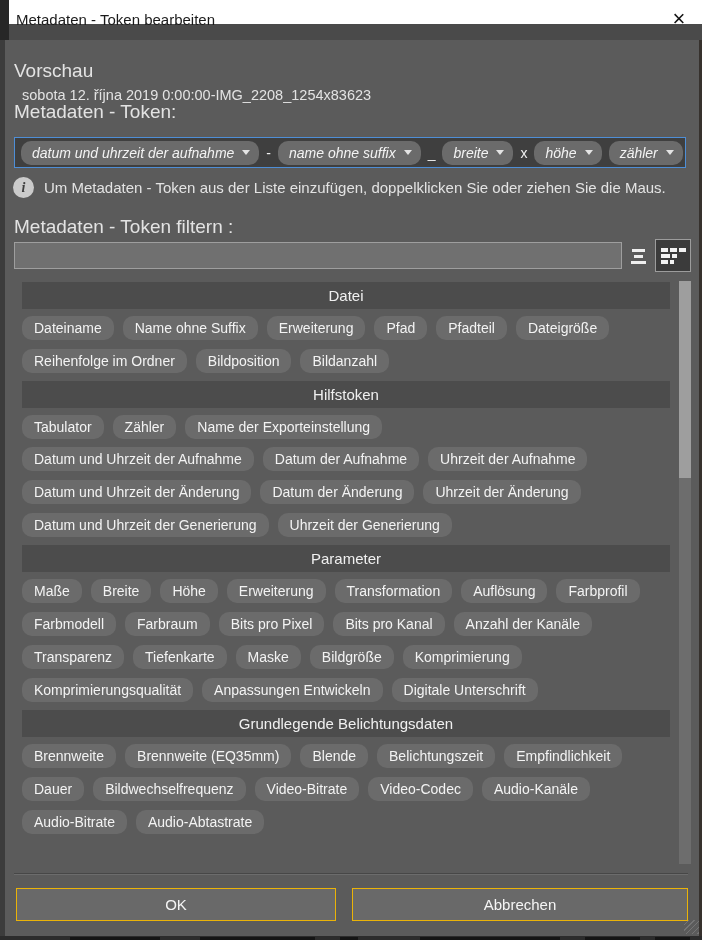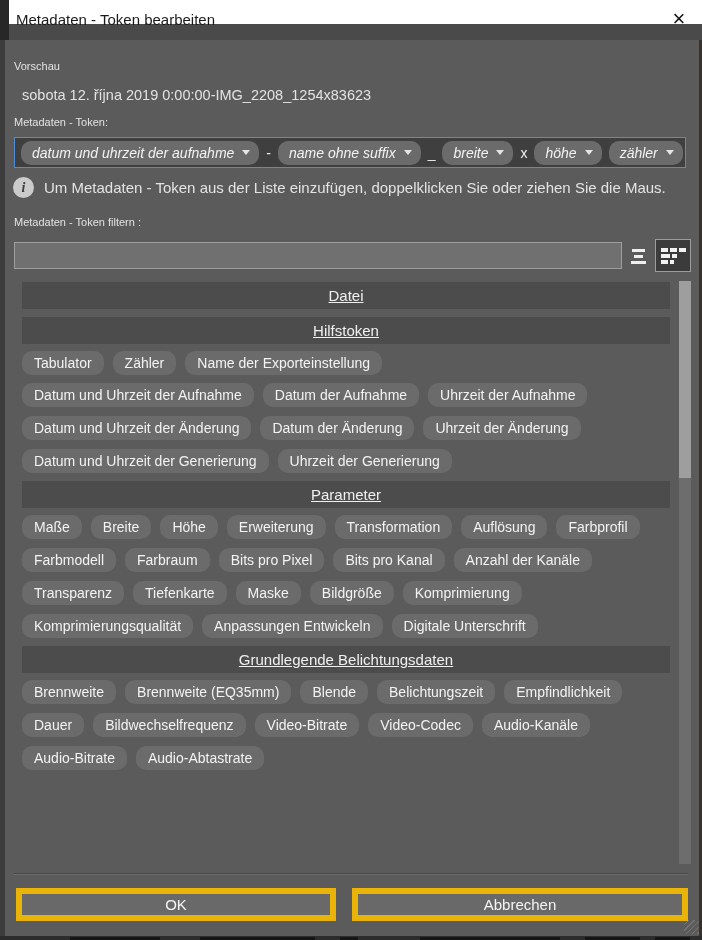--- a/index.html
+++ b/index.html
@@ -6,24 +6,24 @@
   .stage{position:relative;width:702px;height:940px;background:#4a4a4a;overflow:hidden;}
 
   
   .titlebar{position:absolute;left:2px;top:0;width:702px;height:24px;background:#ffffff;}
   .titlebar .title{position:absolute;left:14px;top:0;line-height:40px;font-size:15px;color:#1b1b1b;}
   .close{position:absolute;right:8px;top:0;width:34px;height:40px;text-align:center;line-height:38px;font-size:22px;color:#111;font-weight:300;cursor:default;}
 
   
   .dlg-body{position:absolute;left:0;top:40px;width:702px;height:896px;background:#5b5b5b;}
 
-  .lbl{position:absolute;font-size:11px;color:#e3e3e3;}
+  .lbl{position:absolute;font-size:19px;color:#e3e3e3;}
   .preview-label{left:14px;top:20px;}
   .preview-value{left:22px;top:47px;font-size:14.5px;}
-  .token-label{left:14px;top:76px;}
+  .token-label{left:14px;top:61px;}
 
   
   .token-field{position:absolute;left:14px;top:97px;width:672px;height:31px;box-sizing:border-box;
     background:#3f3f3f;border:1px solid #4e8ed6;display:flex;align-items:center;gap:7px;padding:0 6px;overflow:hidden;}
   .tok{display:inline-flex;align-items:center;gap:8px;height:24px;background:#6b6b6b;border-radius:10px;
     padding:0 9px 0 11px;color:#f3f3f3;font-style:italic;font-size:14px;white-space:nowrap;}
   .tok-arrow{width:0;height:0;border-left:4px solid transparent;border-right:4px solid transparent;border-top:5px solid #e4e4e4;}
   .sep{color:#f0f0f0;font-size:14px;}
 
   
@@ -42,32 +42,32 @@
   .view-list-btn .l1{width:13px;} .view-list-btn .l2{width:9px;} .view-list-btn .l3{width:15px;}
   .view-grid-btn{position:absolute;left:655px;top:199px;width:36px;height:33px;box-sizing:border-box;
     background:#3b3b3b;border:1px solid #9c9c9c;display:flex;align-items:center;justify-content:center;}
   .grid-icon{display:flex;flex-direction:column;gap:2px;}
   .grid-icon .row{display:flex;gap:2px;}
   .grid-icon i{display:block;height:4px;background:#f2f2f2;}
   .d7{width:7px;} .d9{width:9px;} .d5{width:5px;} .d4{width:4px;}
 
   
   .token-list{position:absolute;left:14px;top:240px;width:664px;height:584px;overflow:hidden;}
-  .cat-header{margin:8px 8px 7px 8px;height:27px;line-height:27px;background:#4c4c4c;color:#f0f0f0;text-align:center;font-size:15px;text-decoration:underline;}
+  .cat-header{margin:8px 8px 7px 8px;height:27px;line-height:27px;background:#4c4c4c;color:#f0f0f0;text-align:center;font-size:15px;}
   .token-list .cat-header:first-child{margin-top:2px;}
   .pill-wrap{display:flex;flex-wrap:wrap;gap:9px;margin:0 0 8px 8px;}
   .pill{height:24px;line-height:24px;background:#6b6b6b;border-radius:10px;padding:0 12px;font-size:14px;color:#f3f3f3;white-space:nowrap;}
 
   
   .scrollbar{position:absolute;left:679px;top:241px;width:12px;height:583px;background:#6d6d6d;}
   .scroll-thumb{position:absolute;left:0;top:0;width:12px;height:197px;background:#9e9e9e;}
 
   
   .divider{position:absolute;left:14px;top:833px;width:674px;height:0;border-top:1px solid #474747;border-bottom:1px solid #6c6c6c;}
-  .btn{position:absolute;top:848px;height:33px;background:#696969;border:6px solid #eab308;color:#f5f5f5;font-size:15px;font-family:"Liberation Sans",sans-serif;}
+  .btn{position:absolute;top:848px;height:33px;background:#696969;border:1px solid #eab308;color:#f5f5f5;font-size:15px;font-family:"Liberation Sans",sans-serif;}
   .btn.ok{left:16px;width:320px;}
   .btn.cancel{left:352px;width:336px;}
   .resize-grip{position:absolute;left:684px;top:880px;width:16px;height:14px;
     background:repeating-linear-gradient(135deg,transparent 0 3px,#8a8a8a 3px 4px);opacity:.55;}
 
   
   .edge-left{position:absolute;left:0;top:0;width:5px;height:940px;background:#3c3c3c;}
   .edge-left-top{position:absolute;left:0;top:0;width:9px;height:40px;background:#272727;}
   .edge-right{position:absolute;left:699px;top:40px;width:3px;height:896px;background:#36312d;}
   .behind-strip{position:absolute;left:0;top:936px;width:702px;height:4px;background:#2c2c2c;}
@@ -143,20 +143,31 @@
           </span>
         <span class="row">
             <i class="d7"></i>
             <i class="d4"></i>
           </span>
       </span>
     </div>
 
     <div class="token-list" id="token-list">
         <div class="cat-header">Datei</div>
+        <div class="pill-wrap">
+          <span class="pill">Dateiname</span>
+          <span class="pill">Name ohne Suffix</span>
+          <span class="pill">Erweiterung</span>
+          <span class="pill">Pfad</span>
+          <span class="pill">Pfadteil</span>
+          <span class="pill">Dateigröße</span>
+          <span class="pill">Reihenfolge im Ordner</span>
+          <span class="pill">Bildposition</span>
+          <span class="pill">Bildanzahl</span>
+        </div>
         <div class="cat-header">Hilfstoken</div>
         <div class="pill-wrap">
           <span class="pill">Tabulator</span>
           <span class="pill">Zähler</span>
           <span class="pill">Name der Exporteinstellung</span>
         </div>
         <div class="pill-wrap">
           <span class="pill">Datum und Uhrzeit der Aufnahme</span>
           <span class="pill">Datum der Aufnahme</span>
           <span class="pill">Uhrzeit der Aufnahme</span>

